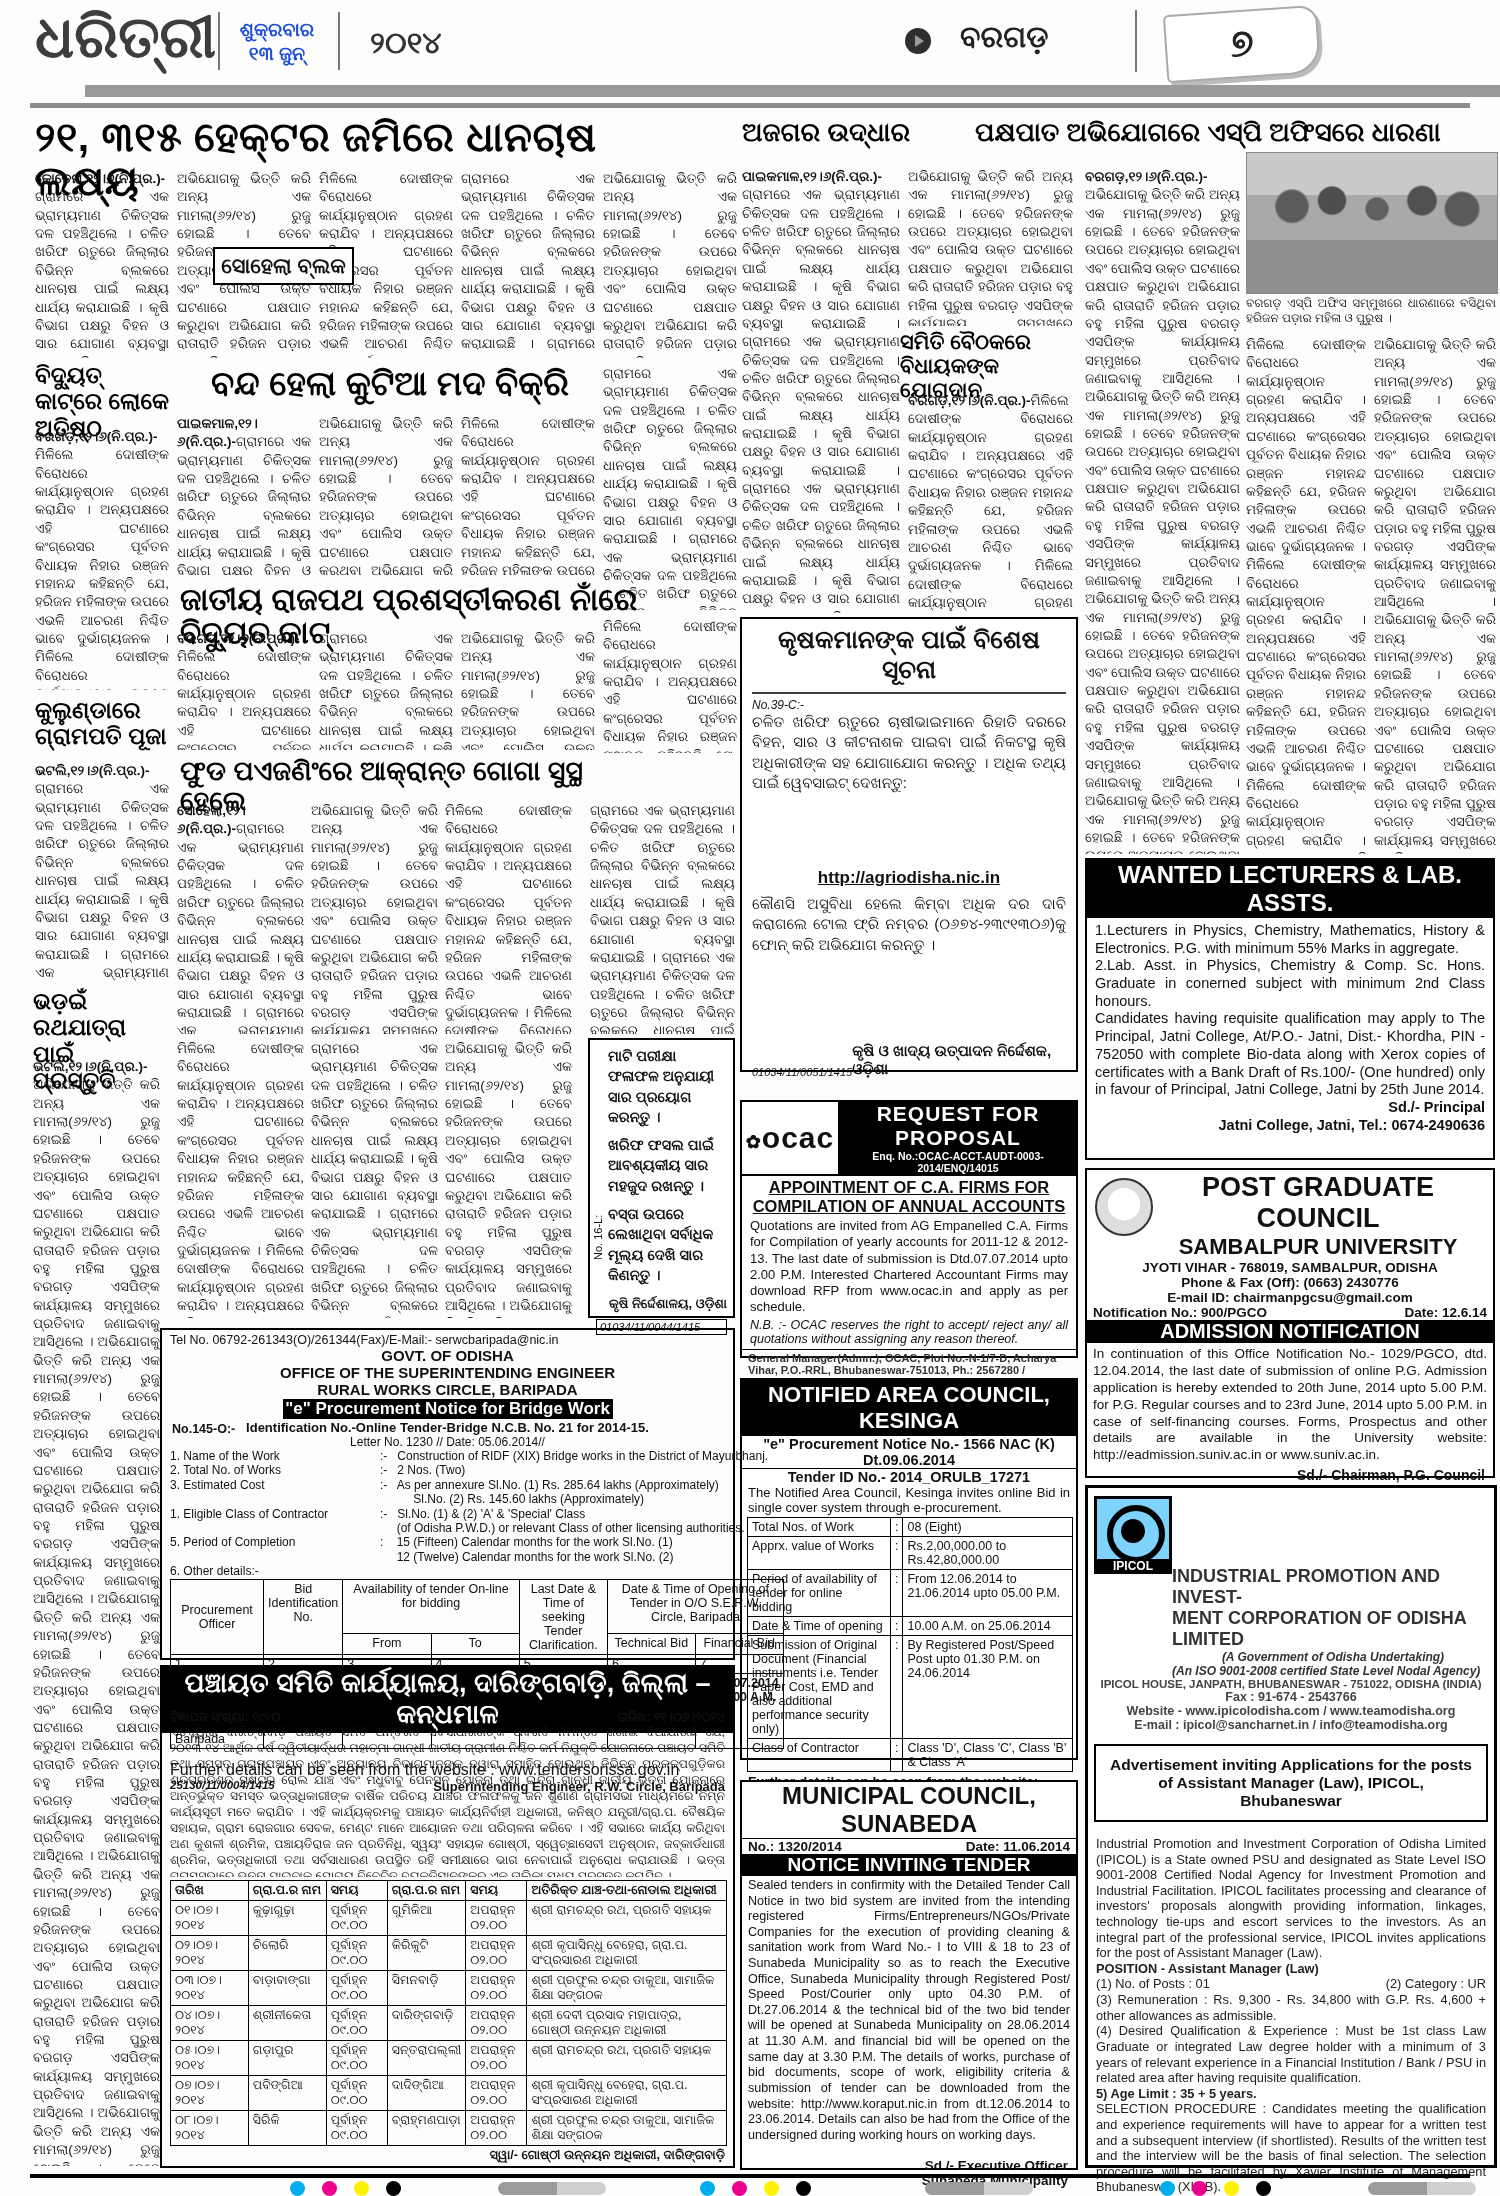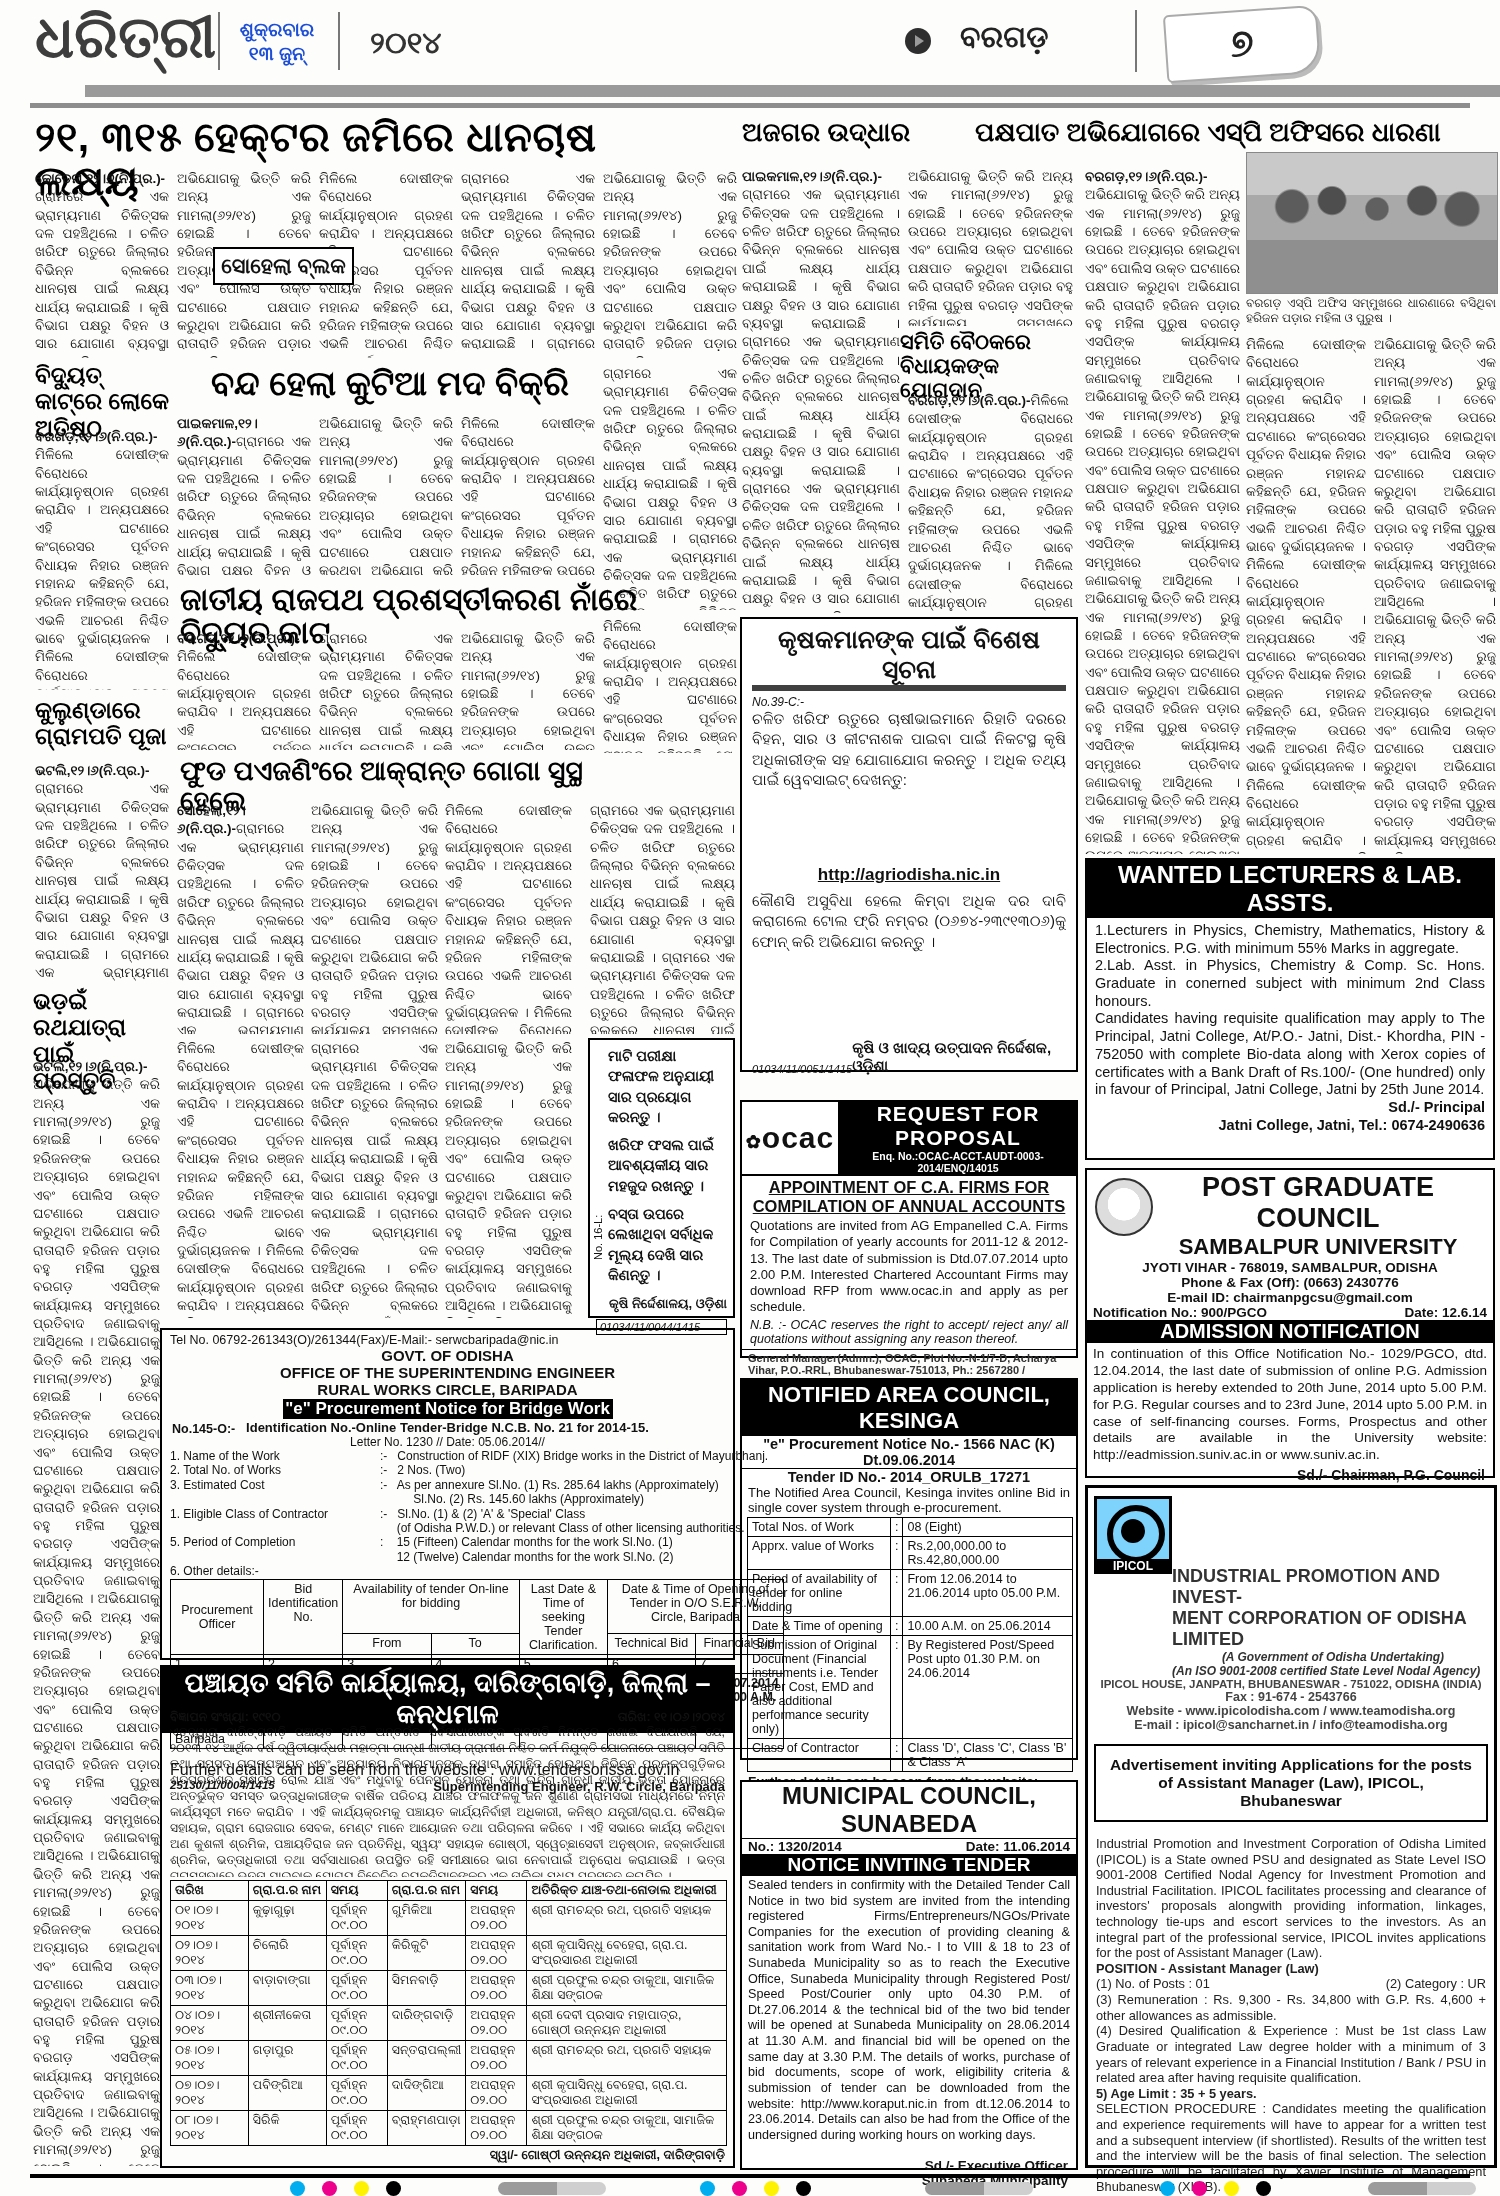--- a/index.html
+++ b/index.html
@@ -130,21 +130,21 @@
   <div class="abs col fill" style="left:177px;top:1040px;width:127px;height:278px;"><span class="ft">ମିଳିଲେ ଦୋଷୀଙ୍କ ବିରୋଧରେ କାର୍ଯ୍ୟାନୁଷ୍ଠାନ ଗ୍ରହଣ କରାଯିବ । ଅନ୍ୟପକ୍ଷରେ ଏହି ଘଟଣାରେ କଂଗ୍ରେସର ପୂର୍ବତନ ବିଧାୟକ ନିହାର ରଞ୍ଜନ ମହାନନ୍ଦ କହିଛନ୍ତି ଯେ, ହରିଜନ ମହିଳାଙ୍କ ଉପରେ ଏଭଳି ଆଚରଣ ନିଶ୍ଚିତ ଭାବେ ଦୁର୍ଭାଗ୍ୟଜନକ । ମିଳିଲେ ଦୋଷୀଙ୍କ ବିରୋଧରେ କାର୍ଯ୍ୟାନୁଷ୍ଠାନ ଗ୍ରହଣ କରାଯିବ । ଅନ୍ୟପକ୍ଷରେ ଏହି ଘଟଣାରେ କଂଗ୍ରେସର ପୂର୍ବତନ ବିଧାୟକ ନିହାର ରଞ୍ଜନ ମହାନନ୍ଦ କହିଛନ୍ତି ଯେ, ହରିଜନ ମହିଳାଙ୍କ ଉପରେ ଏଭଳି ଆଚରଣ ନିଶ୍ଚିତ ଭାବେ ଦୁର୍ଭାଗ୍ୟଜନକ ।</span></div>
   <div class="abs col fill" style="left:311px;top:1040px;width:127px;height:278px;"><span class="ft">ଗ୍ରାମରେ ଏକ ଭ୍ରାମ୍ୟମାଣ ଚିକିତ୍ସକ ଦଳ ପହଞ୍ଚିଥିଲେ । ଚଳିତ ଖରିଫ ଋତୁରେ ଜିଲ୍ଲାର ବିଭିନ୍ନ ବ୍ଲକରେ ଧାନଚାଷ ପାଇଁ ଲକ୍ଷ୍ୟ ଧାର୍ଯ୍ୟ କରାଯାଇଛି । କୃଷି ବିଭାଗ ପକ୍ଷରୁ ବିହନ ଓ ସାର ଯୋଗାଣ ବ୍ୟବସ୍ଥା କରାଯାଇଛି । ଗ୍ରାମରେ ଏକ ଭ୍ରାମ୍ୟମାଣ ଚିକିତ୍ସକ ଦଳ ପହଞ୍ଚିଥିଲେ । ଚଳିତ ଖରିଫ ଋତୁରେ ଜିଲ୍ଲାର ବିଭିନ୍ନ ବ୍ଲକରେ ଧାନଚାଷ ପାଇଁ ଲକ୍ଷ୍ୟ ଧାର୍ଯ୍ୟ କରାଯାଇଛି । କୃଷି ବିଭାଗ ପକ୍ଷରୁ ବିହନ ଓ ସାର ଯୋଗାଣ ବ୍ୟବସ୍ଥା କରାଯାଇଛି ।</span></div>
   <div class="abs col fill" style="left:445px;top:1040px;width:127px;height:278px;"><span class="ft">ଅଭିଯୋଗକୁ ଭିତ୍ତି କରି ଅନ୍ୟ ଏକ ମାମଲା(୬୨/୧୪) ରୁଜୁ ହୋଇଛି । ତେବେ ହରିଜନଙ୍କ ଉପରେ ଅତ୍ୟାଚାର ହୋଇଥିବା ଏବଂ ପୋଲିସ ଉକ୍ତ ଘଟଣାରେ ପକ୍ଷପାତ କରୁଥିବା ଅଭିଯୋଗ କରି ରାତାରାତି ହରିଜନ ପଡ଼ାର ବହୁ ମହିଳା ପୁରୁଷ ବରଗଡ଼ ଏସପିଙ୍କ କାର୍ଯ୍ୟାଳୟ ସମ୍ମୁଖରେ ପ୍ରତିବାଦ ଜଣାଇବାକୁ ଆସିଥିଲେ । ଅଭିଯୋଗକୁ ଭିତ୍ତି କରି ଅନ୍ୟ ଏକ ମାମଲା(୬୨/୧୪) ରୁଜୁ ହୋଇଛି । ତେବେ ହରିଜନଙ୍କ ଉପରେ ଅତ୍ୟାଚାର ହୋଇଥିବା ଏବଂ ପୋଲିସ ଉକ୍ତ ଘଟଣାରେ ପକ୍ଷପାତ କରୁଥିବା ଅଭିଯୋଗ କରି ରାତାରାତି ହରିଜନ ପଡ଼ାର ବହୁ ମହିଳା ପୁରୁଷ ବରଗଡ଼ ଏସପିଙ୍କ କାର୍ଯ୍ୟାଳୟ ସମ୍ମୁଖରେ ପ୍ରତିବାଦ ଜଣାଇବାକୁ ଆସିଥିଲେ ।</span></div>
 
   <div class="abs col fill" style="left:742px;top:168px;width:158px;height:445px;"><b>ପାଇକମାଳ,୧୨।୬(ନି.ପ୍ର.)-</b><span class="ft">ଗ୍ରାମରେ ଏକ ଭ୍ରାମ୍ୟମାଣ ଚିକିତ୍ସକ ଦଳ ପହଞ୍ଚିଥିଲେ । ଚଳିତ ଖରିଫ ଋତୁରେ ଜିଲ୍ଲାର ବିଭିନ୍ନ ବ୍ଲକରେ ଧାନଚାଷ ପାଇଁ ଲକ୍ଷ୍ୟ ଧାର୍ଯ୍ୟ କରାଯାଇଛି । କୃଷି ବିଭାଗ ପକ୍ଷରୁ ବିହନ ଓ ସାର ଯୋଗାଣ ବ୍ୟବସ୍ଥା କରାଯାଇଛି । ଗ୍ରାମରେ ଏକ ଭ୍ରାମ୍ୟମାଣ ଚିକିତ୍ସକ ଦଳ ପହଞ୍ଚିଥିଲେ । ଚଳିତ ଖରିଫ ଋତୁରେ ଜିଲ୍ଲାର ବିଭିନ୍ନ ବ୍ଲକରେ ଧାନଚାଷ ପାଇଁ ଲକ୍ଷ୍ୟ ଧାର୍ଯ୍ୟ କରାଯାଇଛି । କୃଷି ବିଭାଗ ପକ୍ଷରୁ ବିହନ ଓ ସାର ଯୋଗାଣ ବ୍ୟବସ୍ଥା କରାଯାଇଛି । ଗ୍ରାମରେ ଏକ ଭ୍ରାମ୍ୟମାଣ ଚିକିତ୍ସକ ଦଳ ପହଞ୍ଚିଥିଲେ । ଚଳିତ ଖରିଫ ଋତୁରେ ଜିଲ୍ଲାର ବିଭିନ୍ନ ବ୍ଲକରେ ଧାନଚାଷ ପାଇଁ ଲକ୍ଷ୍ୟ ଧାର୍ଯ୍ୟ କରାଯାଇଛି । କୃଷି ବିଭାଗ ପକ୍ଷରୁ ବିହନ ଓ ସାର ଯୋଗାଣ ବ୍ୟବସ୍ଥା କରାଯାଇଛି ।</span></div>
   <div class="abs col fill" style="left:908px;top:168px;width:165px;height:158px;"><span class="ft">ଅଭିଯୋଗକୁ ଭିତ୍ତି କରି ଅନ୍ୟ ଏକ ମାମଲା(୬୨/୧୪) ରୁଜୁ ହୋଇଛି । ତେବେ ହରିଜନଙ୍କ ଉପରେ ଅତ୍ୟାଚାର ହୋଇଥିବା ଏବଂ ପୋଲିସ ଉକ୍ତ ଘଟଣାରେ ପକ୍ଷପାତ କରୁଥିବା ଅଭିଯୋଗ କରି ରାତାରାତି ହରିଜନ ପଡ଼ାର ବହୁ ମହିଳା ପୁରୁଷ ବରଗଡ଼ ଏସପିଙ୍କ କାର୍ଯ୍ୟାଳୟ ସମ୍ମୁଖରେ ପ୍ରତିବାଦ ଜଣାଇବାକୁ ଆସିଥିଲେ ।</span></div>
   <div class="abs hl hl-sm" style="left:900px;top:330px;width:165px;">ସମିତି ବୈଠକରେ ବିଧାୟକଙ୍କ ଯୋଗଦାନ</div>
   <div class="abs col fill" style="left:908px;top:392px;width:165px;height:221px;"><b>ବରଗଡ଼,୧୨।୬(ନି.ପ୍ର.)-</b><span class="ft">ମିଳିଲେ ଦୋଷୀଙ୍କ ବିରୋଧରେ କାର୍ଯ୍ୟାନୁଷ୍ଠାନ ଗ୍ରହଣ କରାଯିବ । ଅନ୍ୟପକ୍ଷରେ ଏହି ଘଟଣାରେ କଂଗ୍ରେସର ପୂର୍ବତନ ବିଧାୟକ ନିହାର ରଞ୍ଜନ ମହାନନ୍ଦ କହିଛନ୍ତି ଯେ, ହରିଜନ ମହିଳାଙ୍କ ଉପରେ ଏଭଳି ଆଚରଣ ନିଶ୍ଚିତ ଭାବେ ଦୁର୍ଭାଗ୍ୟଜନକ । ମିଳିଲେ ଦୋଷୀଙ୍କ ବିରୋଧରେ କାର୍ଯ୍ୟାନୁଷ୍ଠାନ ଗ୍ରହଣ କରାଯିବ । ଅନ୍ୟପକ୍ଷରେ ଏହି ଘଟଣାରେ କଂଗ୍ରେସର ପୂର୍ବତନ ବିଧାୟକ ନିହାର ରଞ୍ଜନ ମହାନନ୍ଦ କହିଛନ୍ତି ଯେ, ହରିଜନ ମହିଳାଙ୍କ ଉପରେ ଏଭଳି ଆଚରଣ ନିଶ୍ଚିତ ଭାବେ ଦୁର୍ଭାଗ୍ୟଜନକ ।</span></div>
 
   <div class="abs adbox" style="left:740px;top:617px;width:338px;height:455px;padding:6px 10px;box-sizing:border-box;">
-    <div style="text-align:center;font-weight:bold;font-size:25px;border-bottom:6px solid #404040;padding-bottom:0;">କୃଷକମାନଙ୍କ ପାଇଁ ବିଶେଷ ସୂଚନା</div>
+    <div style="text-align:center;font-weight:bold;font-size:25px;border-bottom:2px solid #404040;padding-bottom:7px;">କୃଷକମାନଙ୍କ ପାଇଁ ବିଶେଷ ସୂଚନା</div>
     <div class="ital" style="font-size:12px;margin-top:4px;">No.39-C:-</div>
     <div class="col" style="position:static;font-size:15px;height:150px;">ଚଳିତ ଖରିଫ ଋତୁରେ ଚାଷୀଭାଇମାନେ ରିହାତି ଦରରେ ବିହନ, ସାର ଓ କୀଟନାଶକ ପାଇବା ପାଇଁ ନିକଟସ୍ଥ କୃଷି ଅଧିକାରୀଙ୍କ ସହ ଯୋଗାଯୋଗ କରନ୍ତୁ । ଅଧିକ ତଥ୍ୟ ପାଇଁ ୱେବସାଇଟ୍ ଦେଖନ୍ତୁ:</div>
     <div style="text-align:center;font-weight:bold;font-size:17px;text-decoration:underline;margin:6px 0;">http://agriodisha.nic.in</div>
     <div class="col" style="position:static;font-size:15px;height:140px;">କୌଣସି ଅସୁବିଧା ହେଲେ କିମ୍ବା ଅଧିକ ଦର ଦାବି କରାଗଲେ ଟୋଲ ଫ୍ରି ନମ୍ବର (୦୬୭୪-୨୩୯୧୩୦୬)କୁ ଫୋନ୍ କରି ଅଭିଯୋଗ କରନ୍ତୁ ।</div>
     <div style="display:flex;justify-content:space-between;align-items:flex-end;margin-top:8px;">
       <span class="ital" style="font-size:11px;">01034/11/0051/1415</span>
       <span style="font-weight:bold;font-size:15px;">କୃଷି ଓ ଖାଦ୍ୟ ଉତ୍ପାଦନ ନିର୍ଦ୍ଦେଶକ, ଓଡ଼ିଶା</span>
     </div>
   </div>
 

